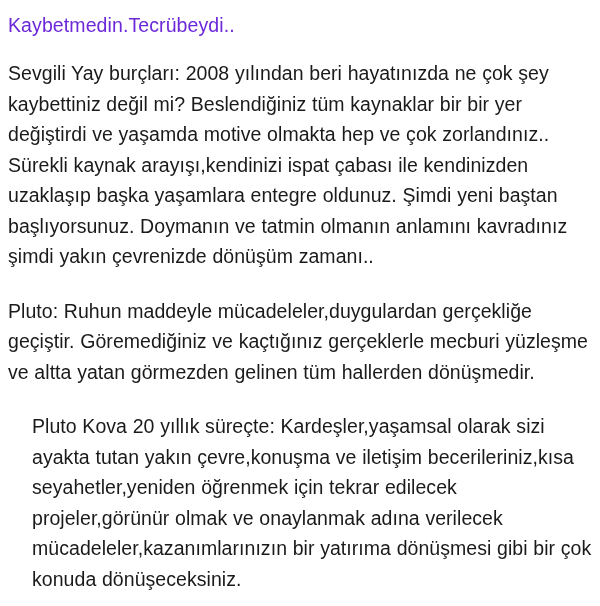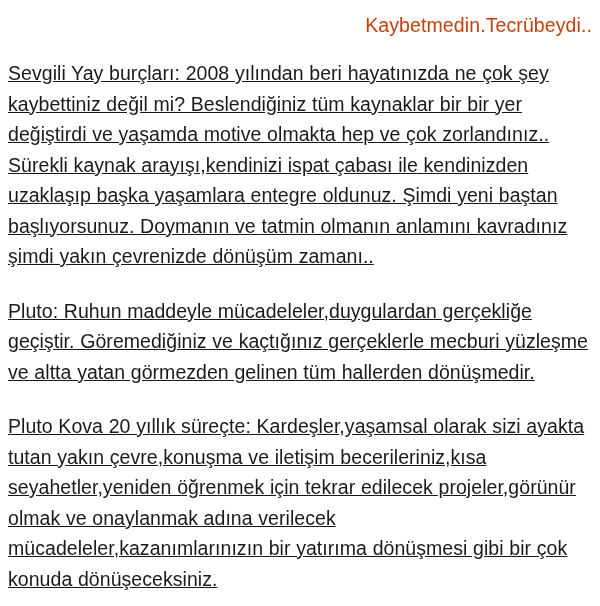--- a/index.html
+++ b/index.html
@@ -15,39 +15,39 @@
     overflow: hidden;
   }
   .page {
     width: 600px;
     height: 606px;
     box-sizing: border-box;
     padding: 10px 8px 0 8px;
     position: relative;
   }
   .title {
-    text-align: right;
+    text-align: left;
     font-size: 19.5px;
     line-height: 30px;
-    color: #c2410c;
+    color: #6d28d9;
     margin: 0 0 18px 0;
     letter-spacing: 0.1px;
   }
   .para {
     font-size: 19.5px;
     line-height: 30.5px;
     color: #1a1a1a;
     margin: 0 0 24px 0;
     text-align: left;
     letter-spacing: 0.05px;
     word-spacing: 0.2px;
-    text-decoration: underline;
   }
   .para:last-child {
     margin-bottom: 0;
+    margin-left: 24px;
   }
 </style>
 </head>
 <body>
 
 <div class="page">
   <div class="title">Kaybetmedin.Tecrübeydi..</div>
   <p class="para">Sevgili Yay burçları: 2008 yılından beri hayatınızda ne çok şey kaybettiniz değil mi? Beslendiğiniz tüm kaynaklar bir bir yer değiştirdi ve yaşamda motive olmakta hep ve çok zorlandınız.. Sürekli kaynak arayışı,kendinizi ispat çabası ile kendinizden uzaklaşıp başka yaşamlara entegre oldunuz. Şimdi yeni baştan başlıyorsunuz. Doymanın ve tatmin olmanın anlamını kavradınız şimdi yakın çevrenizde dönüşüm zamanı..</p>
   <p class="para">Pluto: Ruhun maddeyle mücadeleler,duygulardan gerçekliğe geçiştir. Göremediğiniz ve kaçtığınız gerçeklerle mecburi yüzleşme ve altta yatan görmezden gelinen tüm hallerden dönüşmedir.</p>
   <p class="para">Pluto Kova 20 yıllık süreçte: Kardeşler,yaşamsal olarak sizi ayakta tutan yakın çevre,konuşma ve iletişim becerileriniz,kısa seyahetler,yeniden öğrenmek için tekrar edilecek projeler,görünür olmak ve onaylanmak adına verilecek mücadeleler,kazanımlarınızın bir yatırıma dönüşmesi gibi bir çok konuda dönüşeceksiniz.</p>

